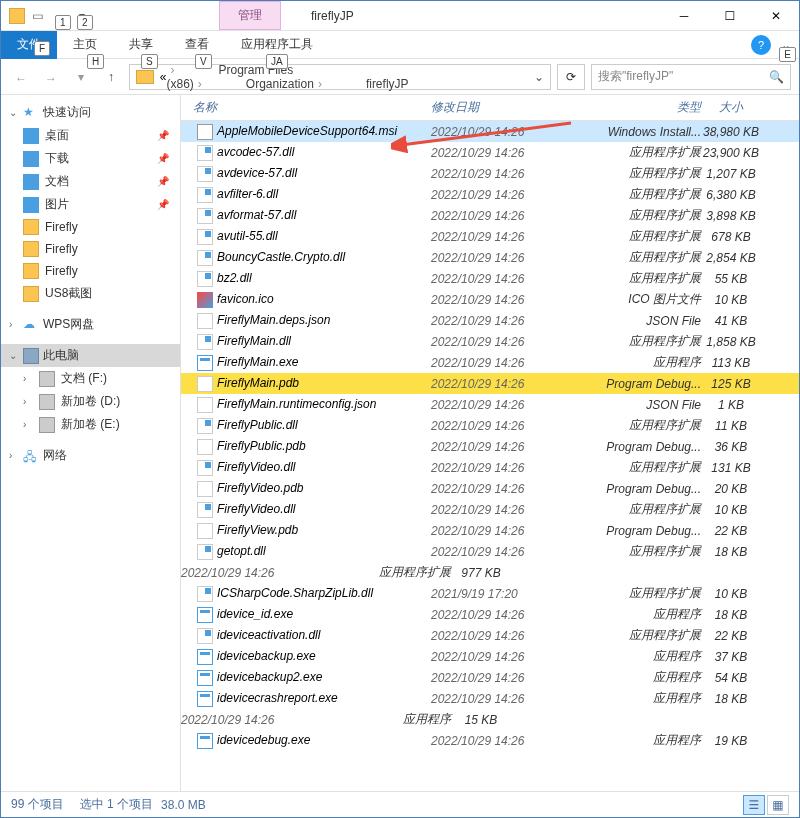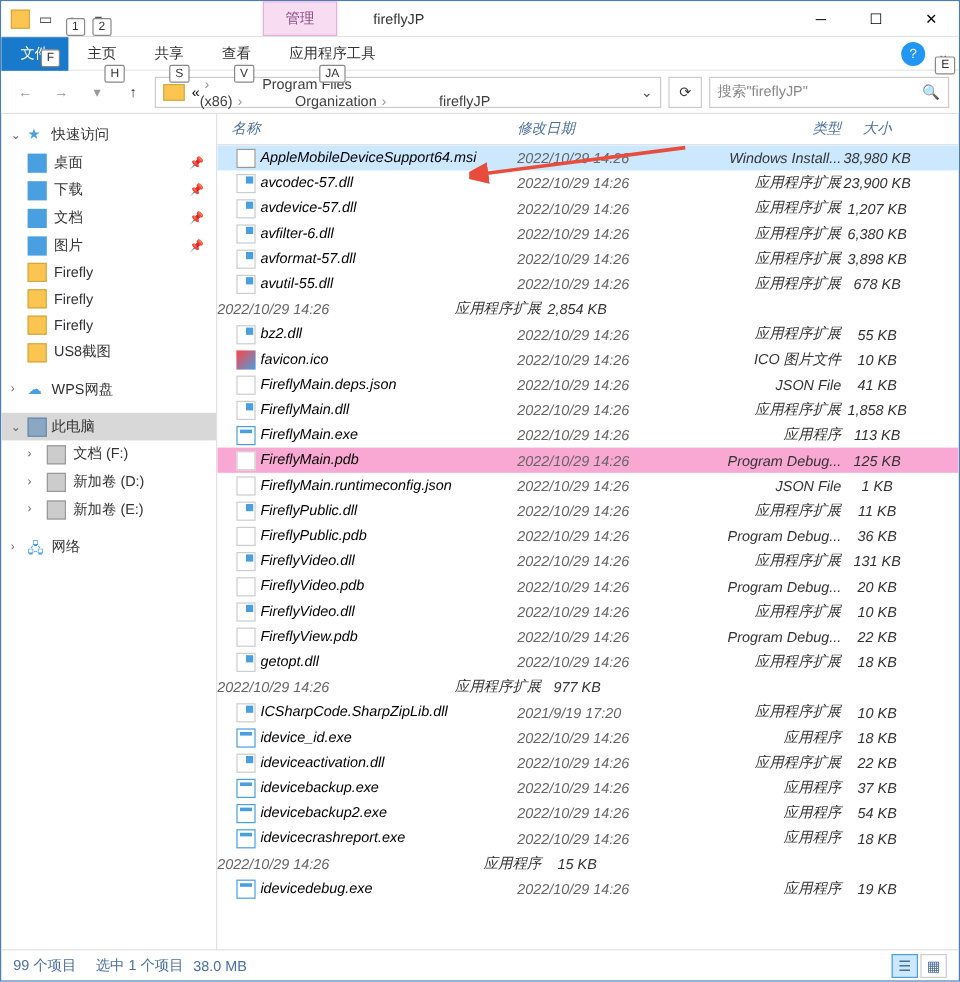--- a/index.html
+++ b/index.html
@@ -44,21 +44,21 @@
 .pin { margin-left: auto; color: #888; font-size: 10px; }
 .filelist { flex: 1; display: flex; flex-direction: column; overflow: hidden; font-style: italic; }
 .columns { display: flex; padding: 4px 0; border-bottom: 1px solid #e1e1e1; color: #4a6f9e; }
 .col-name { width: 250px; padding-left: 12px; }
 .col-date { width: 150px; }
 .col-type { width: 120px; text-align: right; }
 .col-size { width: 70px; text-align: center; padding-right: 10px; }
 .rows { flex: 1; overflow-y: auto; overflow-x: hidden; }
 .row { display: flex; align-items: center; padding: 2px 0; height: 21px; }
 .row.selected { background: #cce8ff; }
-.row.hover { background: #f9a8d4; }
+.row.hover { background: #fde047; }
 .row .col-name { display: flex; align-items: flex-start; gap: 4px; }
 .row .col-date { color: #666; }
 .row .col-type { color: #333; }
 .row .col-size { color: #333; }
 .f-icon { width: 16px; height: 16px; flex-shrink: 0; margin-left: 4px; display: flex; align-items: center; justify-content: center; font-size: 10px; }
 .icon-msi { background: #fff; border: 1px solid #999; }
 .icon-dll { background: #fff; border: 1px solid #ccc; position: relative; }
 .icon-dll::after { content: ""; position: absolute; top: 1px; right: 1px; width: 6px; height: 6px; background: #4a9fe0; }
 .icon-exe { background: #fff; border: 1px solid #4a9fe0; position: relative; }
 .icon-exe::after { content: ""; position: absolute; top: 2px; left: 2px; right: 2px; height: 3px; background: #4a9fe0; }
@@ -261,20 +261,24 @@
         <div class="row">
           <div class="col-name">
             <span class="f-icon icon-dll"></span>
             <span>avutil-55.dll</span>
           </div>
           <div class="col-date">2022/10/29 14:26</div>
           <div class="col-type">应用程序扩展</div>
           <div class="col-size">678 KB</div>
         </div>
         <div class="row">
+          <div class="col-name">
+            <span class="f-icon icon-dll"></span>
+            <span>BouncyCastle.Crypto.dll</span>
+          </div>
           <div class="col-date">2022/10/29 14:26</div>
           <div class="col-type">应用程序扩展</div>
           <div class="col-size">2,854 KB</div>
         </div>
         <div class="row">
           <div class="col-name">
             <span class="f-icon icon-dll"></span>
             <span>bz2.dll</span>
           </div>
           <div class="col-date">2022/10/29 14:26</div>

